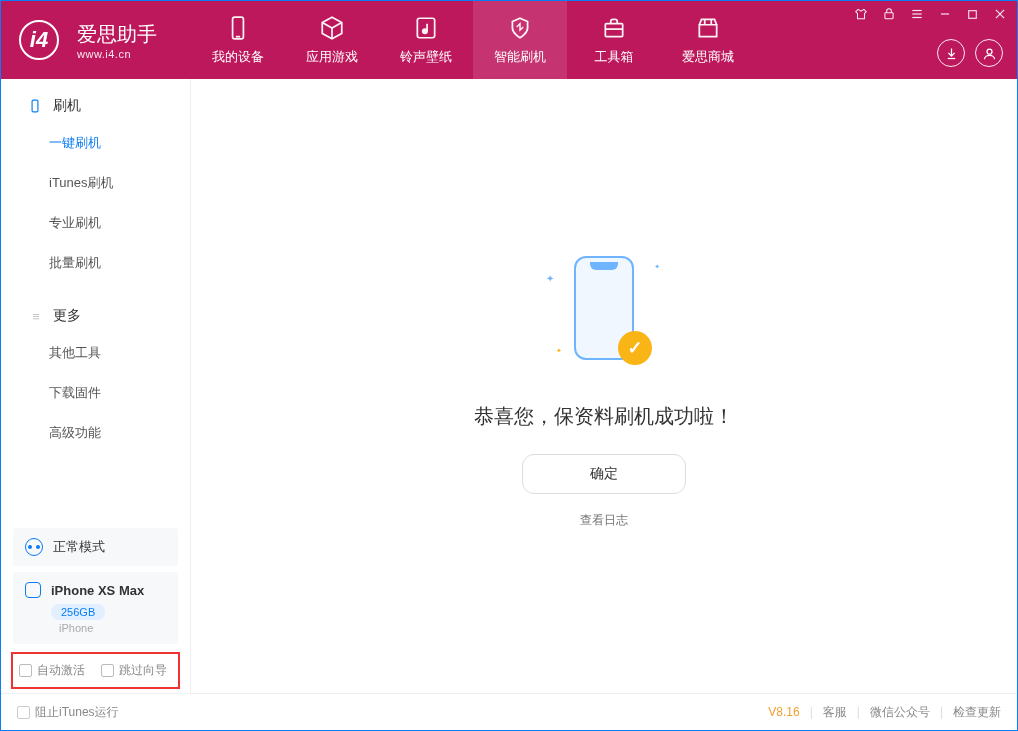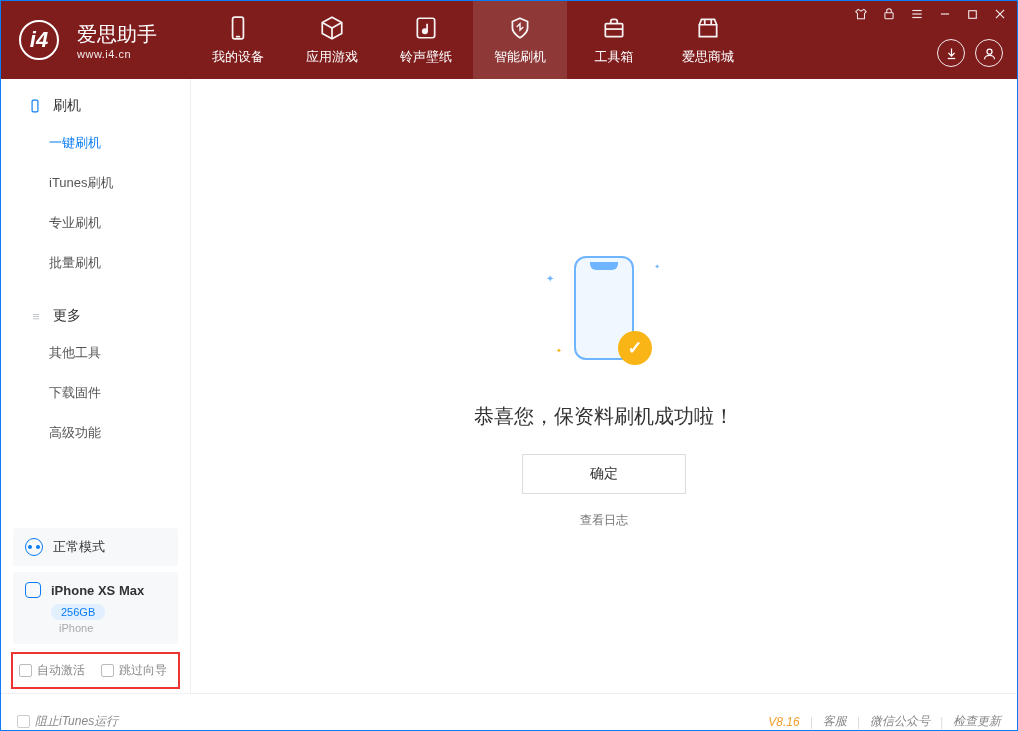--- a/index.html
+++ b/index.html
@@ -1,19 +1,19 @@
 <!DOCTYPE html>
 <html><head>
 <meta charset="utf-8">
 <style>
 * { margin: 0; padding: 0; box-sizing: border-box; font-family: "Microsoft YaHei", Arial, sans-serif; }
 body { background: #fff; width: 1018px; height: 731px; overflow: hidden; border: 1px solid #0a7cf5; }
 
 
-.header { background: #7f1d1d; height: 78px; display: flex; align-items: stretch; color: #fff; position: relative; }
+.header { background: #be185d; height: 78px; display: flex; align-items: stretch; color: #fff; position: relative; }
 .logo-block { display: flex; align-items: center; padding: 0 18px; min-width: 190px; }
 .logo-badge { width: 40px; height: 40px; border: 2px solid #fff; border-radius: 50%; display: flex; align-items: center; justify-content: center; font-weight: bold; font-size: 22px; font-style: italic; }
 .logo-text { margin-left: 18px; }
 .logo-title { font-size: 20px; font-weight: 500; }
 .logo-sub { font-size: 11px; opacity: .9; letter-spacing: .5px; }
 
 .nav-tabs { display: flex; }
 .nav-tab { width: 94px; display: flex; flex-direction: column; align-items: center; justify-content: center; font-size: 13px; cursor: pointer; }
 .nav-tab.active { background: rgba(255,255,255,.12); }
 .nav-tab .icon { width: 28px; height: 28px; display: flex; align-items: center; justify-content: center; margin-bottom: 6px; opacity: .95; }
@@ -58,25 +58,25 @@
 .success-img { width: 140px; height: 130px; position: relative; display: flex; align-items: center; justify-content: center; }
 .phone { width: 60px; height: 104px; border: 2.5px solid #6fb4ff; border-radius: 12px; position: relative; background: #f0f7ff; }
 .phone::before { content: ""; position: absolute; top: 4px; left: 50%; transform: translateX(-50%); width: 28px; height: 8px; background: #6fb4ff; border-radius: 0 0 6px 6px; }
 .check-badge { position: absolute; right: 22px; bottom: 8px; width: 34px; height: 34px; background: #f9b516; border-radius: 50%; display: flex; align-items: center; justify-content: center; color: #fff; font-size: 18px; font-weight: bold; }
 .sparkle { position: absolute; color: #6fb4ff; font-size: 10px; }
 .sparkle.s1 { left: 12px; top: 30px; }
 .sparkle.s2 { right: 14px; top: 20px; font-size: 7px; }
 .sparkle.s3 { left: 22px; bottom: 18px; color: #f9b516; font-size: 7px; }
 
 .success-msg { font-size: 20px; color: #333; margin: 30px 0 24px; }
-.ok-btn { border: 1px solid #ddd; background: #fff; padding: 10px 67px; font-size: 14px; color: #333; cursor: pointer; border-radius: 0; }
+.ok-btn { border: 1px solid #ddd; background: #fff; padding: 10px 67px; font-size: 14px; color: #333; cursor: pointer; border-radius: 12px; }
 .log-link { margin-top: 18px; font-size: 12px; color: #737373; cursor: pointer; }
 
 
-.footer { height: 37px; border-top: 1px solid #eef0f2; display: flex; align-items: flex-end; padding: 0 16px; font-size: 12px; color: #888; font-style: italic; }
+.footer { height: 37px; border-top: 1px solid #eef0f2; display: flex; align-items: center; padding: 0 16px; font-size: 12px; color: #888; }
 .footer .cb .box { border-color: #ccc; }
 .footer-right { margin-left: auto; display: flex; align-items: center; gap: 10px; }
 .footer-right .ver { color: #f0a030; }
 .footer-right .divider { color: #ddd; }
 .footer-right a { color: #888; cursor: pointer; }
 </style>
 </head>
 <body>
 
 <div class="header">

